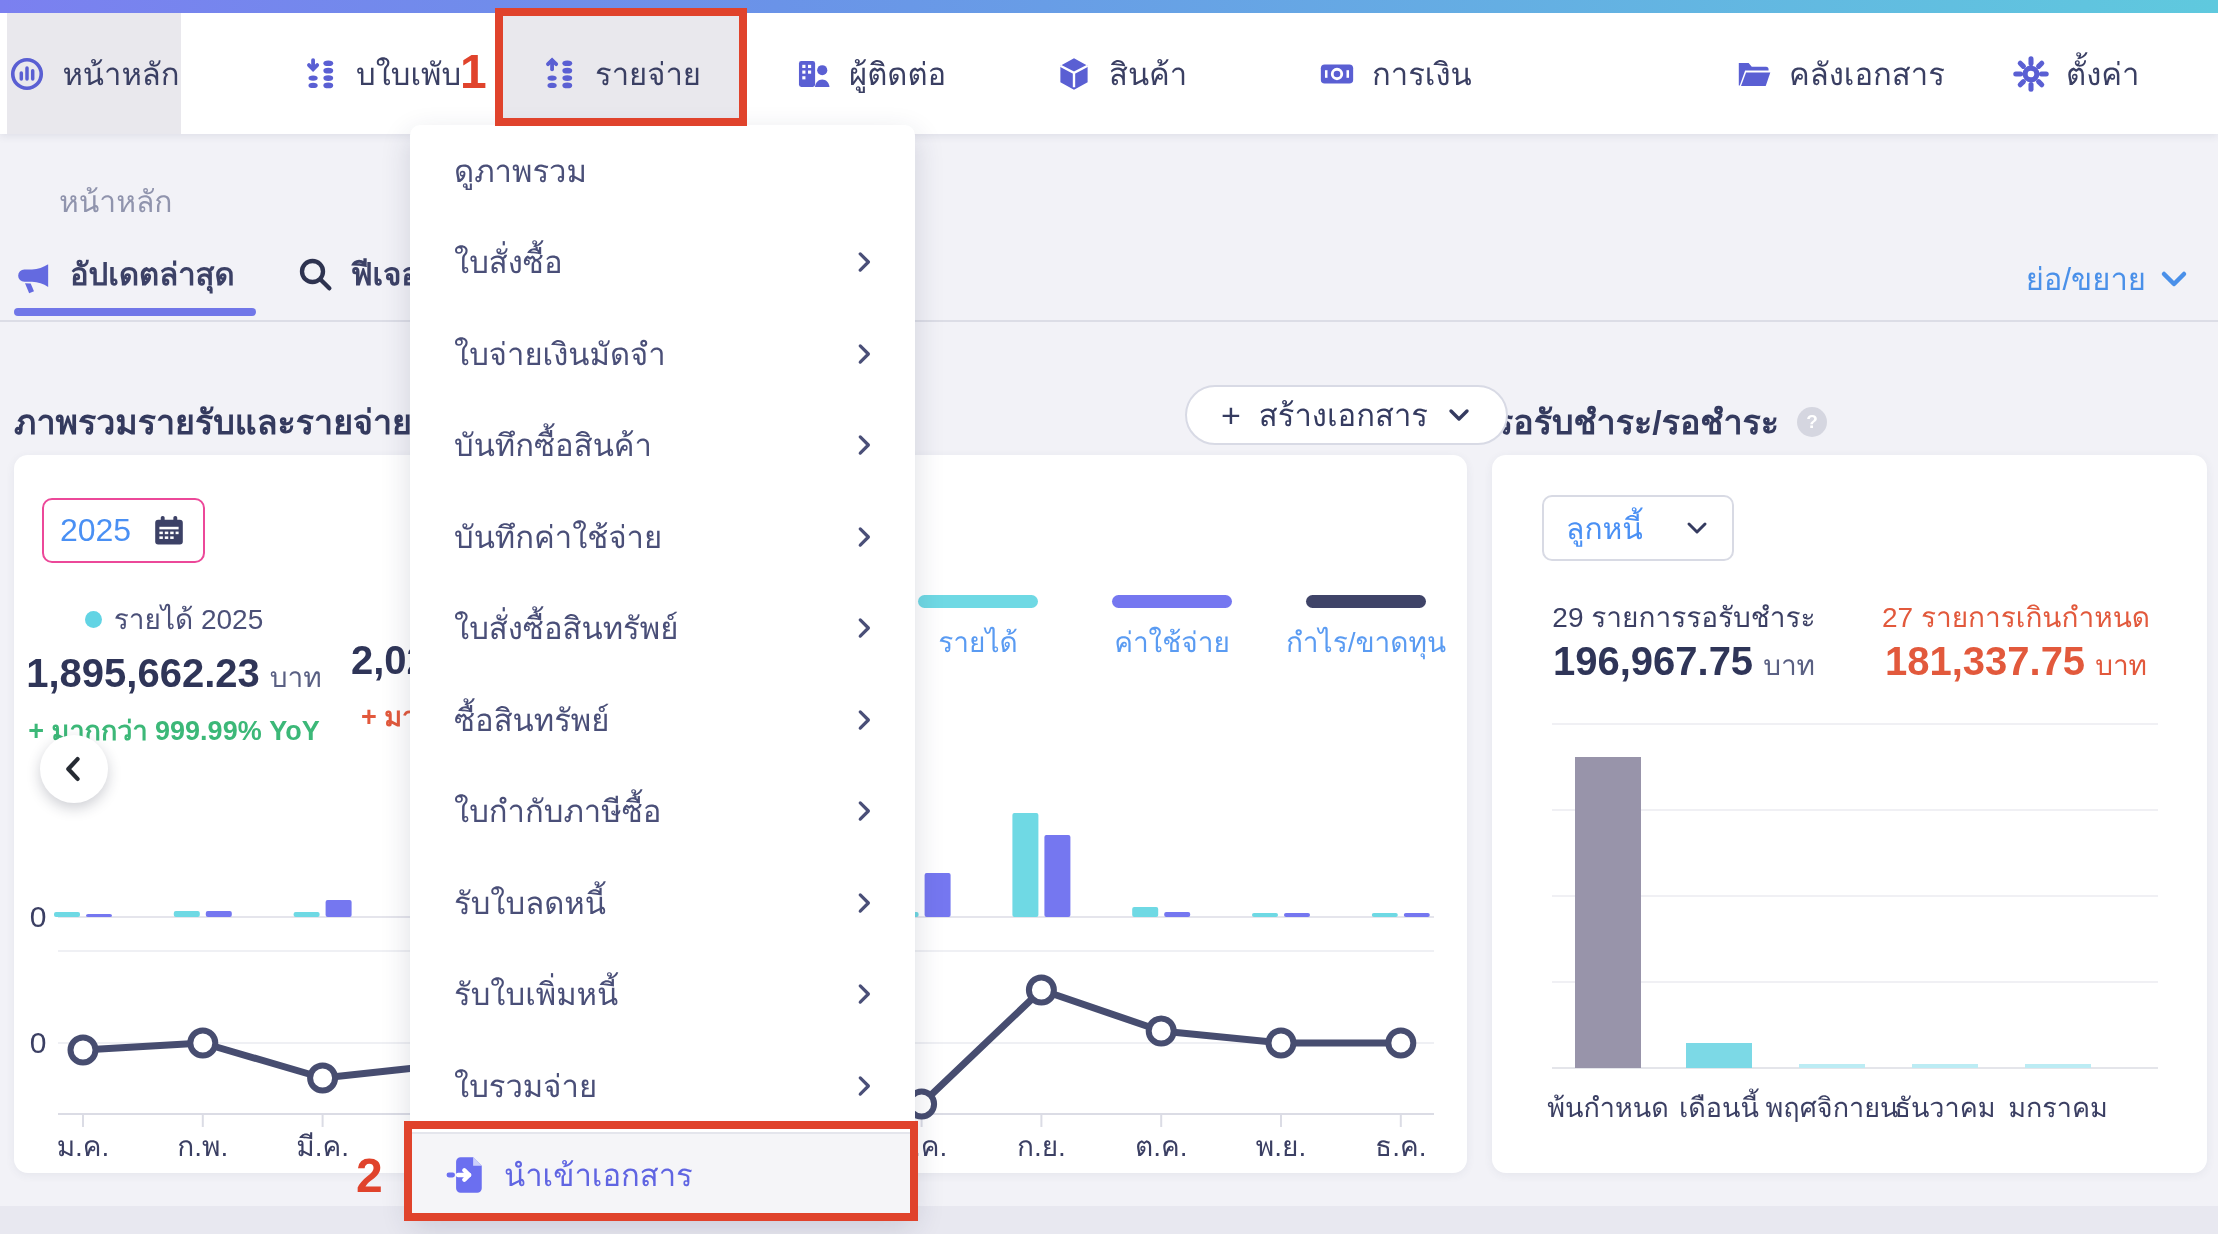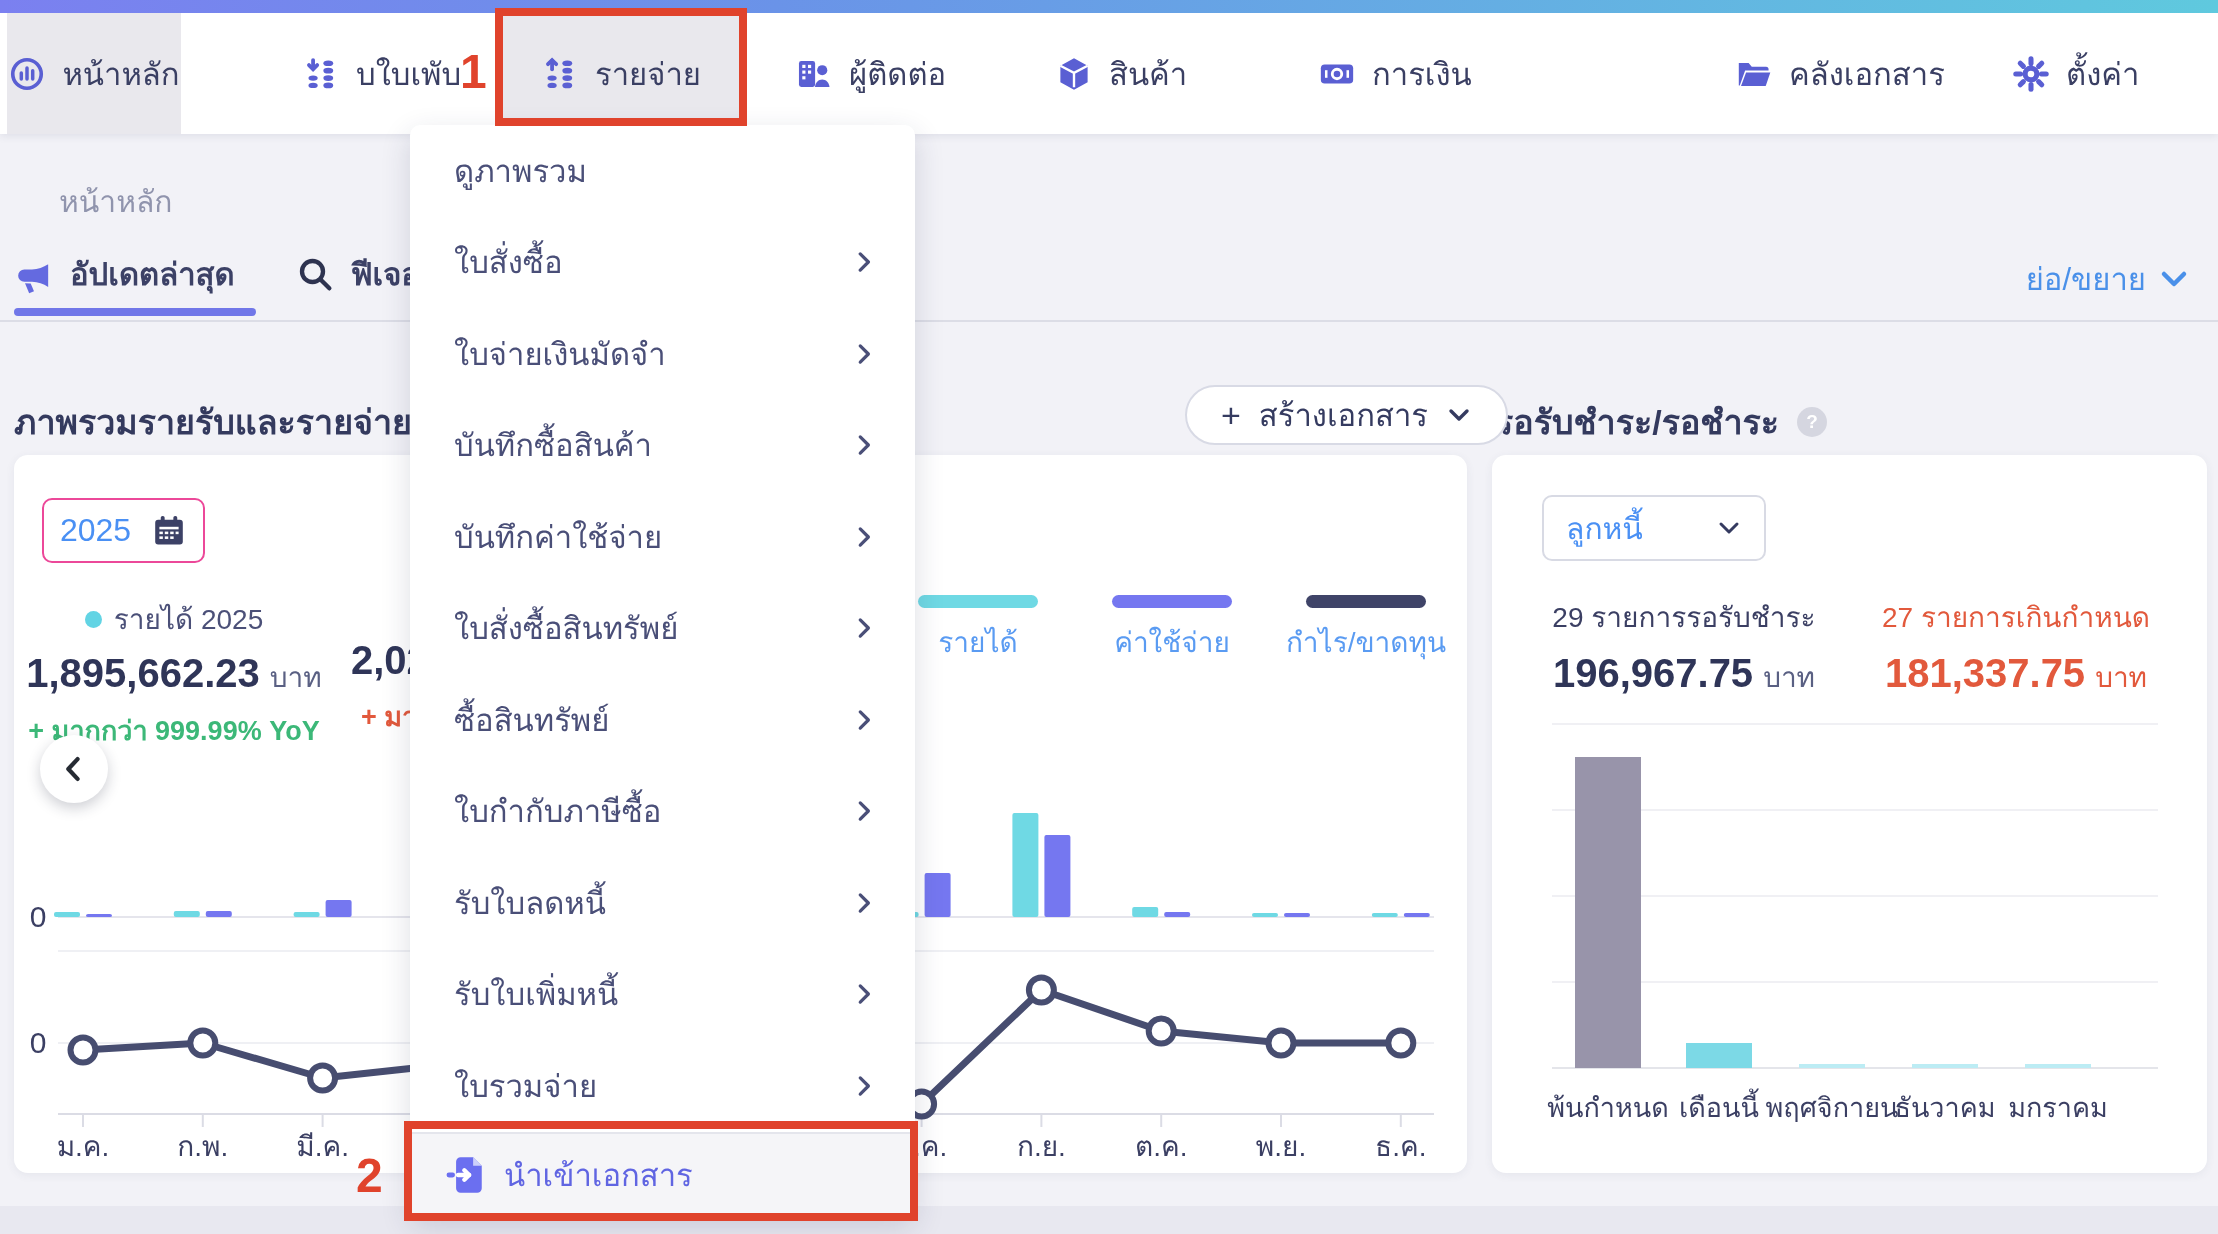--- a/index.html
+++ b/index.html
@@ -53,24 +53,24 @@
   .m2{position:absolute;left:337px;top:183px;font-size:40px;font-weight:700;color:#2f3558;white-space:nowrap;}
   .m2yoy{position:absolute;left:347px;top:240px;font-size:27px;font-weight:700;color:#e2593c;white-space:nowrap;}
   .legend-row{position:absolute;left:898px;top:140px;display:flex;gap:62px;}
   .legend-item{width:132px;display:flex;flex-direction:column;align-items:center;gap:12px;cursor:pointer;}
   .legend-item .bar{width:120px;height:13px;border-radius:7px;}
   .legend-item .lbl{font-size:28px;color:#5a9bf2;white-space:nowrap;}
   .chart-svg{position:absolute;left:0;top:0;}
   .circle-btn{position:absolute;left:40px;top:735px;width:68px;height:68px;border-radius:50%;background:#fff;
     box-shadow:0 5px 14px rgba(30,35,60,.22);display:flex;align-items:center;justify-content:center;z-index:30;cursor:pointer;}
   
-  .filter-box{position:absolute;left:50px;top:40px;width:224px;height:66px;border:2px solid #d8dae4;border-radius:10px;
+  .filter-box{position:absolute;left:50px;top:40px;width:192px;height:66px;border:2px solid #d8dae4;border-radius:10px;
     display:flex;align-items:center;justify-content:space-between;padding:0 22px;cursor:pointer;}
   .filter-box .fv{font-size:30px;color:#4a90f4;}
-  .col-metric{position:absolute;top:140px;display:flex;flex-direction:column;align-items:center;gap:12px;width:300px;}
+  .col-metric{position:absolute;top:140px;display:flex;flex-direction:column;align-items:center;width:300px;}
   .col-metric .cnt{font-size:28px;white-space:nowrap;}
   .col-metric .amt{font-size:40px;font-weight:700;white-space:nowrap;}
   .col-metric .amt .unit{font-size:28px;font-weight:400;margin-left:10px;}
   .pend{left:42px;color:#3b3f63;}
   .pend .amt{color:#2f3558;}
   .over{left:374px;color:#e2593c;}
   .over .cnt,.over .amt,.over .unit{color:#e2593c;}
   
   .dropdown{position:absolute;left:410px;top:125px;width:505px;height:1092px;background:#fff;border-radius:10px;
     box-shadow:0 10px 30px rgba(40,45,80,.16);z-index:60;display:flex;flex-direction:column;overflow:hidden;}

